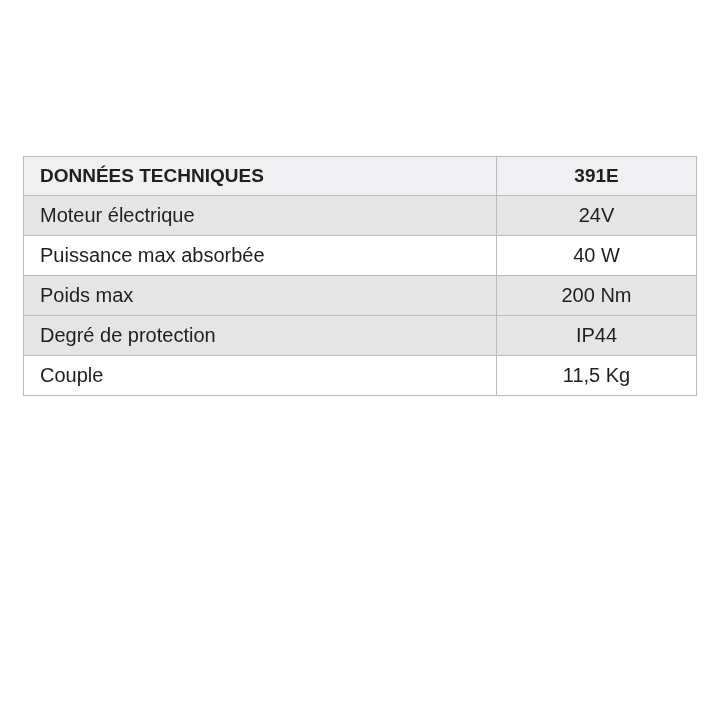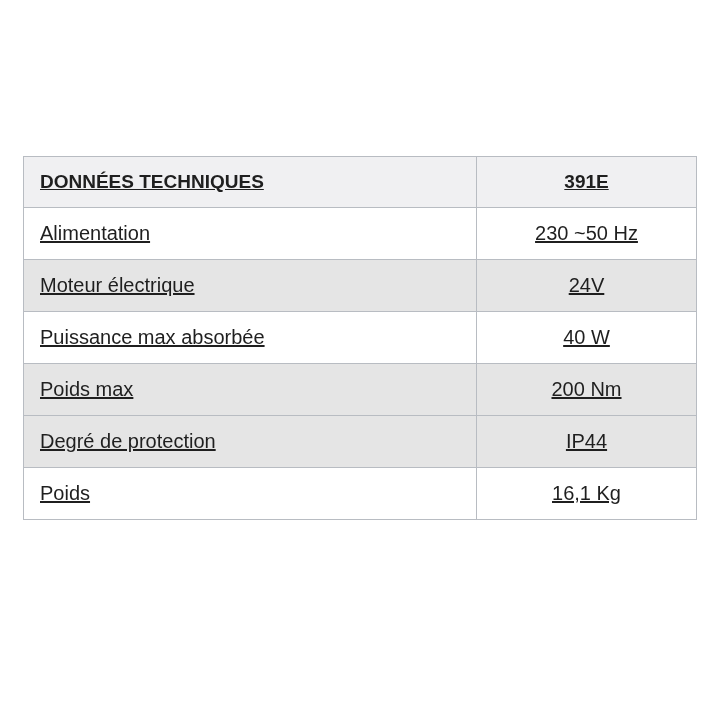--- a/index.html
+++ b/index.html
@@ -4,56 +4,52 @@
 <style>
   html, body { margin:0; padding:0; background:#ffffff; }
   body { width:720px; height:720px; position:relative; overflow:hidden; }
   .spec-table {
     position:absolute; left:23px; top:156px; width:674px;
     border-collapse:collapse;
     font-family:"Liberation Sans", "DejaVu Sans", sans-serif;
     color:#1f1f1f;
   }
   .spec-table td {
-    height:39px; padding:14px 16px; font-size:20px;
+    height:39px; padding:8px 16px; font-size:20px;
     border:1.5px solid #b8bcc2;
-    box-sizing:border-box; vertical-align:middle;text-decoration:underline;
+    box-sizing:border-box; vertical-align:middle;
   }
-  .spec-table td.val { text-align:center; width:220px; }
+  .spec-table td.val { text-align:center; width:200px; }
   .spec-table tr.shaded td { background:#e5e5e5; }
   .spec-table tr.plain td { background:#ffffff; }
   .spec-table tr.head td { font-weight:bold; font-size:19px; background:#f0f0f2; }
 </style>
 </head>
 <body>
 
 <table class="spec-table">
   <tbody>
       <tr class="head">
     <td>DONNÉES TECHNIQUES</td>
     <td class="val">391E</td>
-  </tr>
-  <tr class="plain">
-    <td>Alimentation</td>
-    <td class="val">230 ~50 Hz</td>
   </tr>
   <tr class="shaded">
     <td>Moteur électrique</td>
     <td class="val">24V</td>
   </tr>
   <tr class="plain">
     <td>Puissance max absorbée</td>
     <td class="val">40 W</td>
   </tr>
   <tr class="shaded">
     <td>Poids max</td>
     <td class="val">200 Nm</td>
   </tr>
   <tr class="shaded">
     <td>Degré de protection</td>
     <td class="val">IP44</td>
   </tr>
   <tr class="plain">
-    <td>Poids</td>
-    <td class="val">16,1 Kg</td>
+    <td>Couple</td>
+    <td class="val">11,5 Kg</td>
   </tr>
 </tbody>
   </table>
 
 </body></html>

